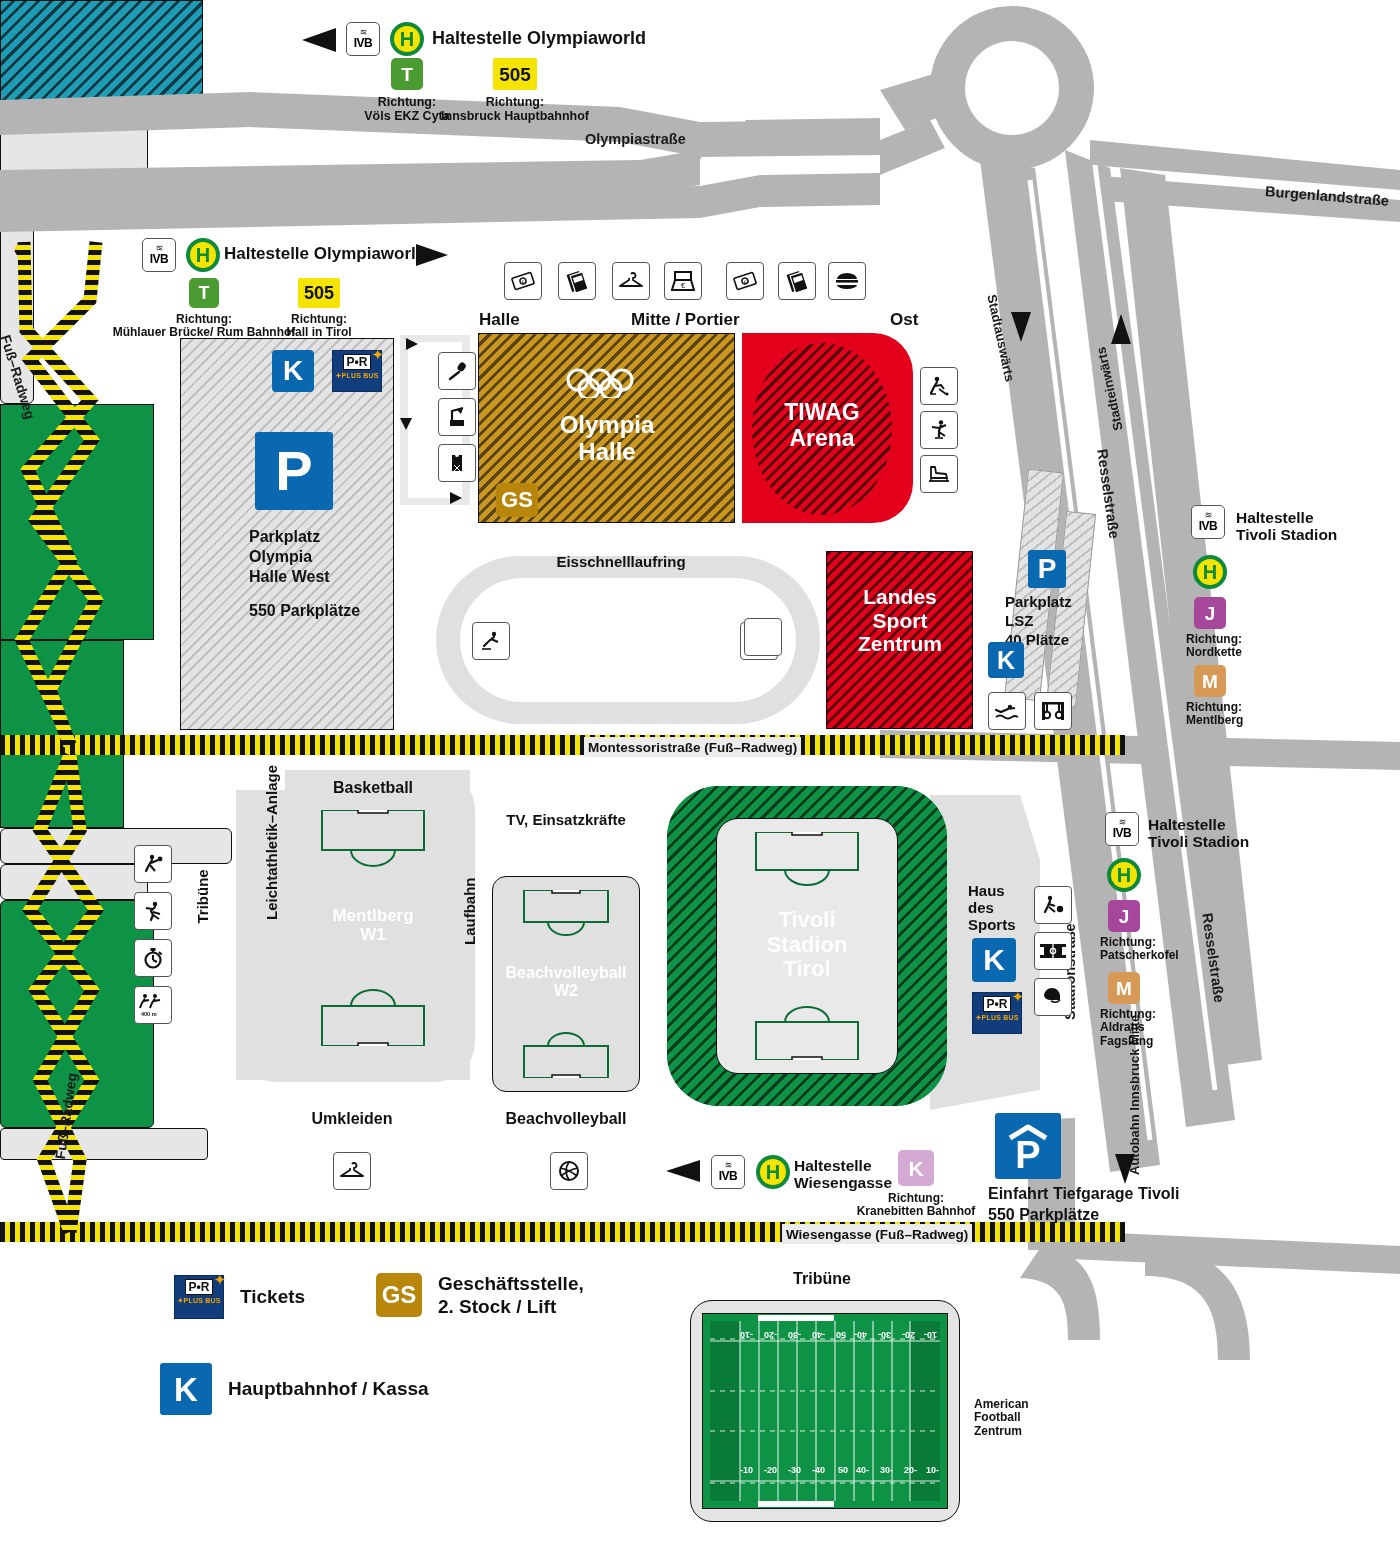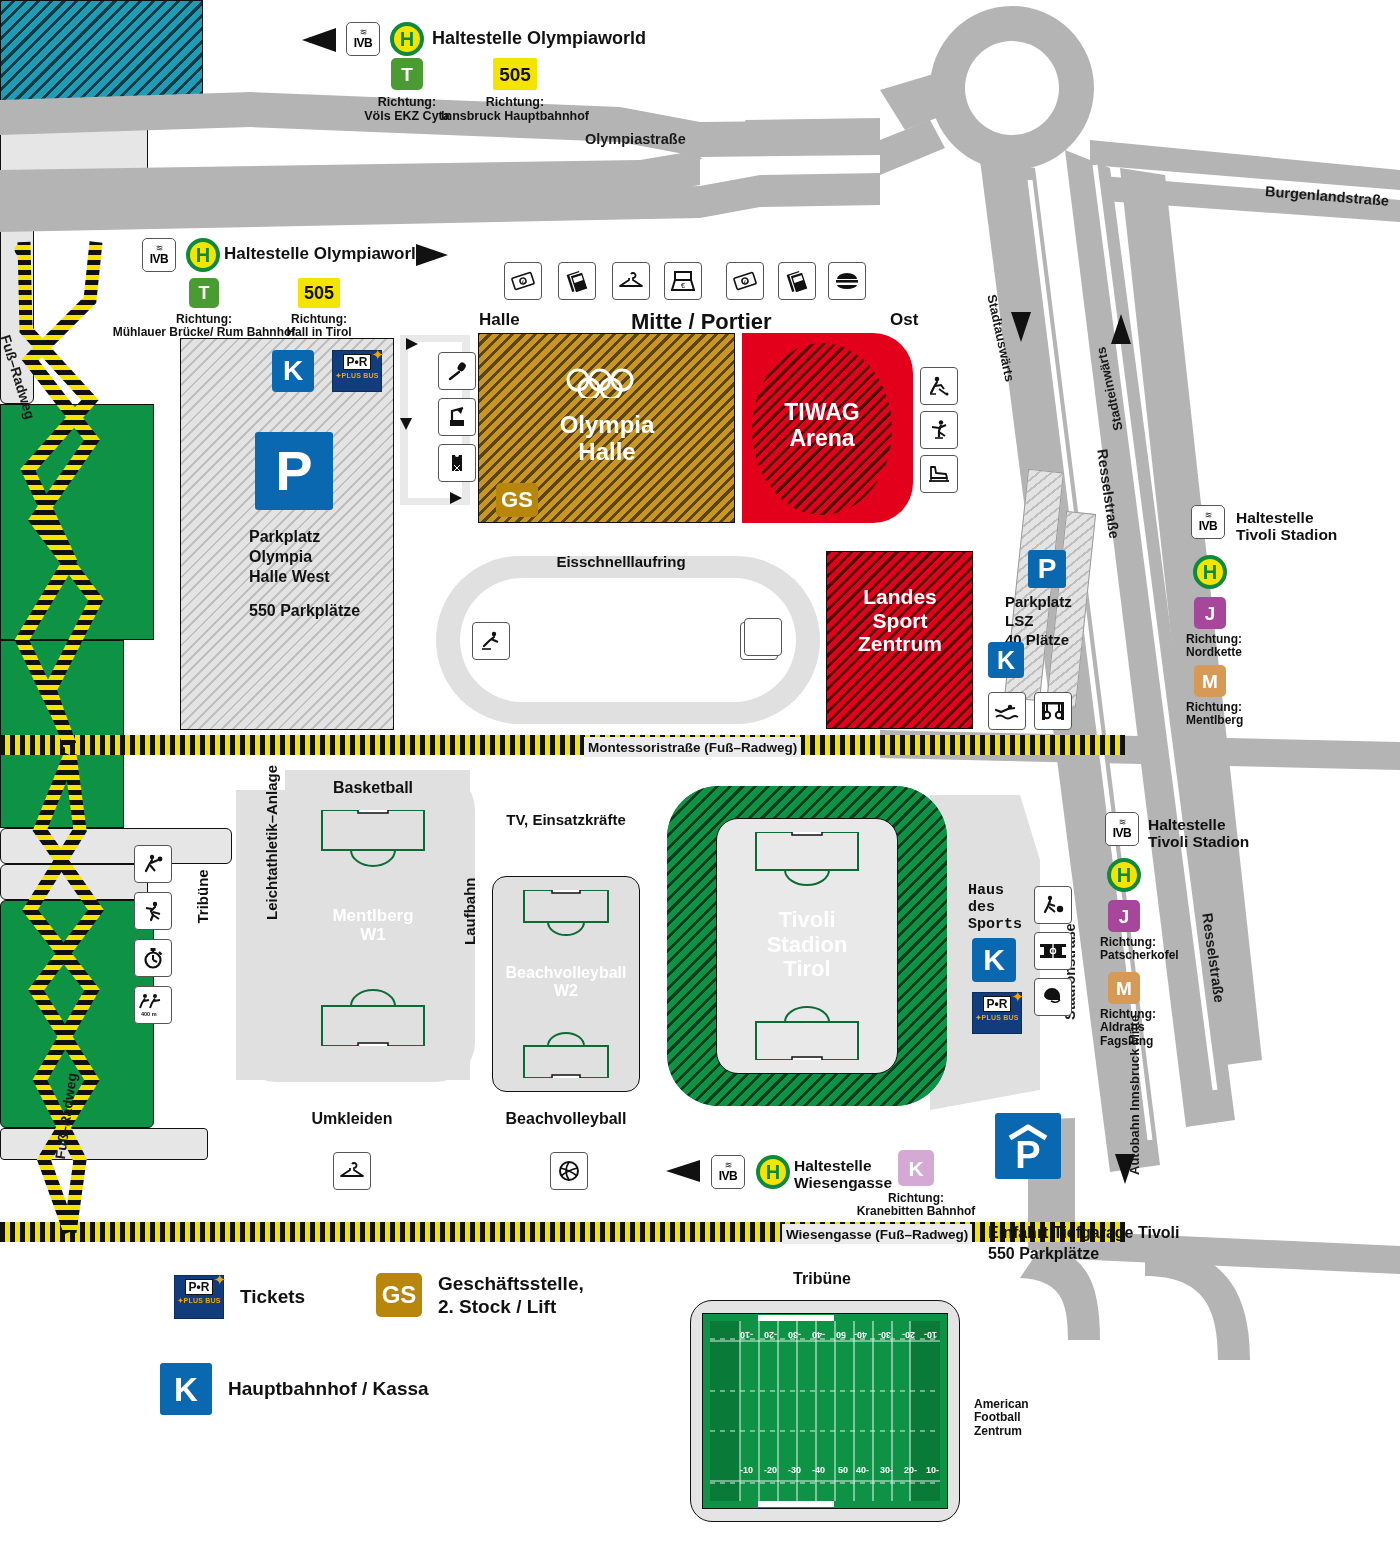--- a/index.html
+++ b/index.html
@@ -290,21 +290,21 @@
       <rect x="26" y="190" width="102" height="38"></rect>
       <path d="M55,38 a22,15 0 0,0 44,0"></path>
       <path d="M55,190 a22,15 0 0,1 44,0"></path>
     </g>
     <rect x="62" y="-6" width="30" height="9" fill="#fff" stroke="#111" stroke-width="1.5"></rect>
     <rect x="62" y="225" width="30" height="9" fill="#fff" stroke="#111" stroke-width="1.5"></rect>
   </svg>
   <div class="lbl white ctr" style="left:807px;top:908px;font-size:22px;text-align:center;">Tivoli
 Stadion
 Tirol</div>
-  <div class="lbl" style="left:968px;top:883px;font-size:15px;font-family:Liberation Mono, monospace;">Haus
+  <div class="lbl" style="left:968px;top:883px;font-size:15px;">Haus
 des
 Sports</div>
 
   <div class="greybox" style="left:718px;top:1262px;width:208px;height:32px;border-radius:4px;"></div>
   <div class="lbl ctr" style="left:822px;top:1270px;font-size:16px;">Tribüne</div>
   <div class="abs" style="left:690px;top:1300px;width:270px;height:222px;background:#e4e4e4;border:1.5px solid #111;border-radius:22px;"></div>
   <div class="abs" style="left:702px;top:1313px;width:246px;height:196px;background:#0e9346;border:1.5px solid #111;"></div>
   <svg class="abs" style="left:702px;top:1313px;width:246px;height:196px;">
     <rect x="8" y="8" width="30" height="180" fill="#0a7a38"></rect>
     <rect x="208" y="8" width="30" height="180" fill="#0a7a38"></rect>
@@ -456,21 +456,21 @@
   </div>
   <div class="ic" style="left:828px;top:262px;">
     <svg width="26" height="18" viewBox="0 0 26 18">
         <path d="M3,7 a10,6 0 0,1 20,0 Z" fill="#111"></path>
         <rect x="2" y="8" width="22" height="2.6" fill="#111"></rect>
         <path d="M3,13 a10,4 0 0,0 20,0 Z" fill="#111"></path>
       </svg>
   </div>
 
   <div class="lbl" style="left:479px;top:310px;font-size:17px;">Halle</div>
-  <div class="lbl" style="left:631px;top:310px;font-size:22px;">Mitte / Portier</div>
+  <div class="lbl" style="left:631px;top:310px;font-size:17px;">Mitte / Portier</div>
   <div class="lbl" style="left:890px;top:310px;font-size:17px;">Ost</div>
 
   <div class="pbox" style="left:272px;top:350px;width:42px;height:42px;font-size:28px;">K</div>
   <div class="pr" style="left:332px;top:350px;width:50px;height:42px;">
     <span class="prstar">✦</span>
     <span class="prtop">P•R</span>
     <span class="prbot">✦PLUS BUS</span>
   </div>
   <div class="pbox" style="left:255px;top:432px;width:78px;height:78px;font-size:56px;border-radius:3px;">P</div>
   <div class="lbl" style="left:249px;top:527px;font-size:16px;line-height:1.25;">Parkplatz
@@ -708,21 +708,21 @@
   <div class="linebox" style="left:898px;top:1150px;width:36px;height:36px;background:#d4a9d4;font-size:21px;">K</div>
   <div class="lbl thin ctr" style="left:916px;top:1192px;font-size:12px;font-weight:700;text-align:center;">Richtung:
 Kranebitten Bahnhof</div>
 
   <div class="pbox" style="left:995px;top:1113px;width:66px;height:66px;border-radius:3px;position:absolute;">
     <svg width="56" height="56" viewBox="0 0 56 56">
       <path d="M10,20 L28,9 L46,20" fill="none" stroke="#fff" stroke-width="5" stroke-linejoin="round"></path>
       <text x="28" y="50" font-size="38" font-weight="700" fill="#fff" text-anchor="middle" font-family="Liberation Sans, sans-serif">P</text>
     </svg>
   </div>
-  <div class="lbl" style="left:988px;top:1184px;font-size:16px;line-height:1.3;margin-top:39px;">Einfahrt Tiefgarage Tivoli
+  <div class="lbl" style="left:988px;top:1184px;font-size:16px;line-height:1.3;">Einfahrt Tiefgarage Tivoli
 550 Parkplätze</div>
 
   <div class="legend-row" style="left:174px;top:1275px;">
     <div class="pr" style="position:relative;left:0;top:0;width:50px;height:44px;">
       <span class="prstar">✦</span>
       <span class="prtop">P•R</span>
       <span class="prbot">✦PLUS BUS</span>
     </div>
     <span class="legend-text">Tickets</span>
   </div>

